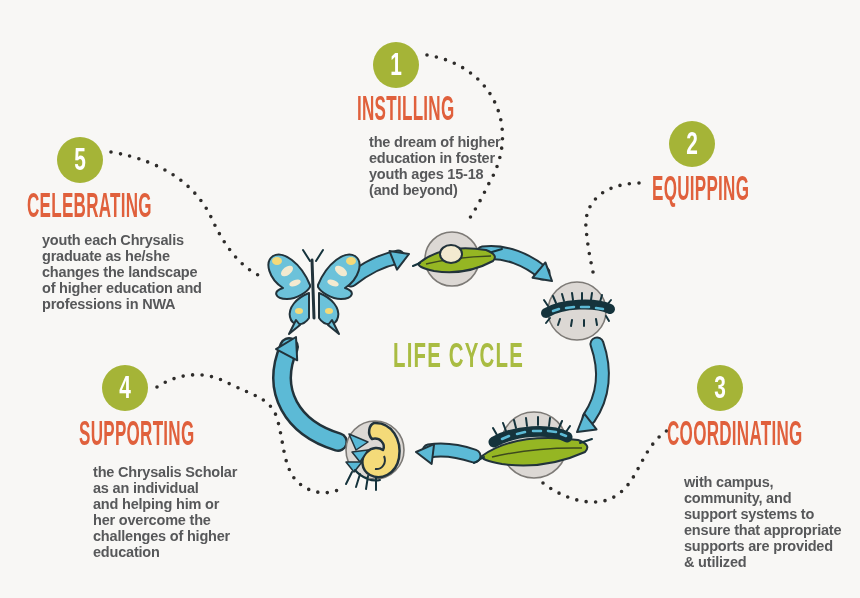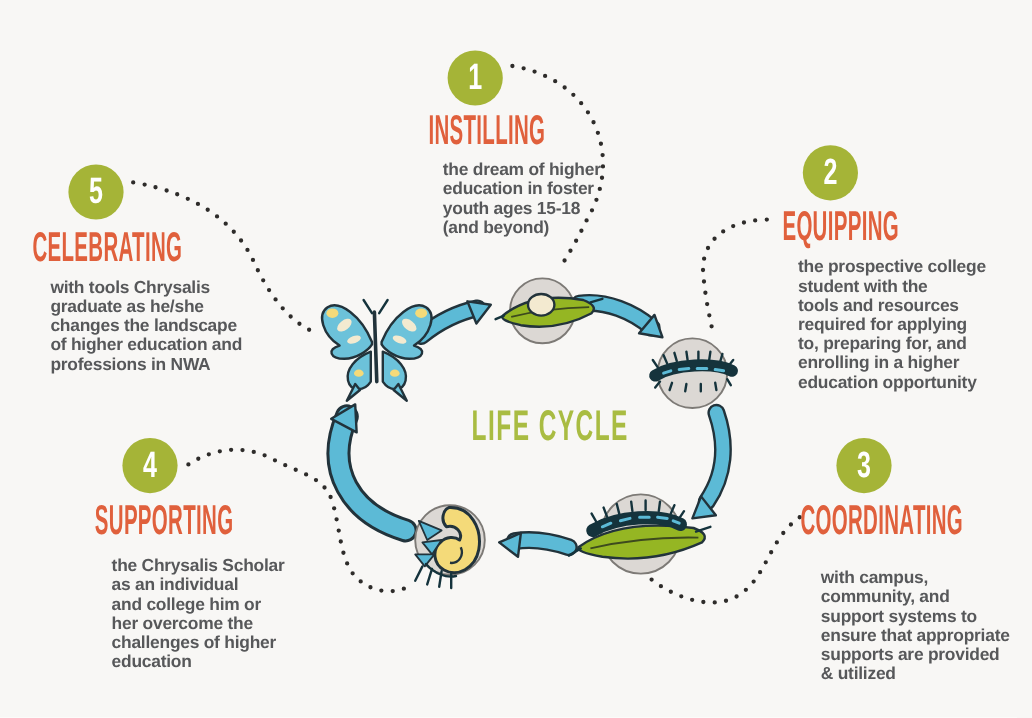--- a/index.html
+++ b/index.html
@@ -157,53 +157,46 @@
   <h2 class="step-heading" style="left:357px; top:91px;">INSTILLING</h2>
   <p class="step-body" style="left:357px; top:122px; width:150px;">the dream of higher
 education in foster
 youth ages 15-18
 (and beyond)</p>
 
   <div class="num-circle" style="left:669px; top:121px;">
     <span>2</span>
   </div>
   <h2 class="step-heading" style="left:652px; top:171px;">EQUIPPING</h2>
-  <p class="step-body" style="left:653px; top:203px; width:175px;">the prospective college
-student with the
-tools and resources
-required for applying
-to, preparing for, and
-enrolling in a higher
-education opportunity</p>
 
   <div class="num-circle" style="left:697px; top:365px;">
     <span>3</span>
   </div>
   <h2 class="step-heading" style="left:667px; top:416px;">COORDINATING</h2>
   <p class="step-body" style="left:672px; top:462px; width:165px;">with campus,
 community, and
 support systems to
 ensure that appropriate
 supports are provided
 &amp; utilized</p>
 
   <div class="num-circle" style="left:102px; top:365px;">
     <span>4</span>
   </div>
   <h2 class="step-heading" style="left:79px; top:416px;">SUPPORTING</h2>
   <p class="step-body" style="left:81px; top:452px; width:155px;">the Chrysalis Scholar
 as an individual
-and college him or
+and helping him or
 her overcome the
 challenges of higher
 education</p>
 
   <div class="num-circle" style="left:57px; top:137px;">
     <span>5</span>
   </div>
   <h2 class="step-heading" style="left:27px; top:188px;">CELEBRATING</h2>
-  <p class="step-body" style="left:30px; top:220px; width:175px;">with tools Chrysalis
+  <p class="step-body" style="left:30px; top:220px; width:175px;">youth each Chrysalis
 graduate as he/she
 changes the landscape
 of higher education and
 professions in NWA</p>
 
 </div>
 
 </body></html>

